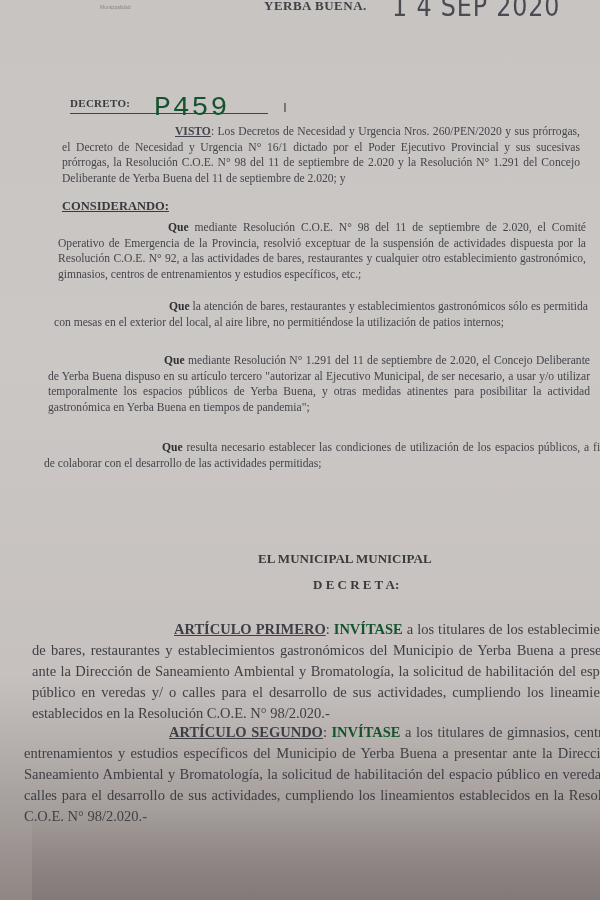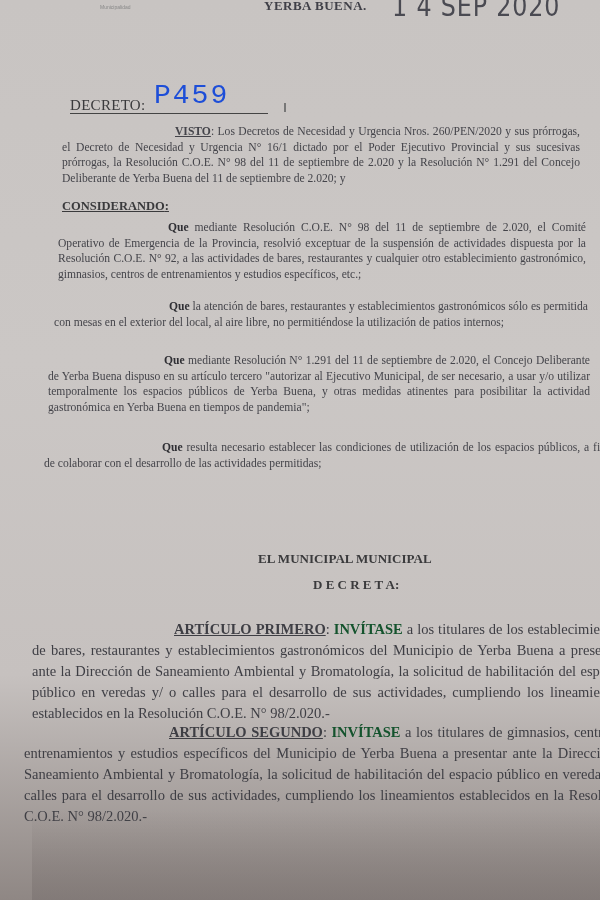--- a/index.html
+++ b/index.html
@@ -13,23 +13,23 @@
     .shade-right { position: absolute; right: 0; top: 0; width: 14px; height: 900px;
       background: linear-gradient(90deg, rgba(255,255,255,0) 0%, rgba(220,215,214,0.5) 100%); }
     .shade-bottom { position: absolute; left: 0; bottom: 0; width: 600px; height: 90px;
       background: linear-gradient(180deg, rgba(140,132,130,0) 0%, rgba(120,112,110,0.55) 100%); }
     .abs { position: absolute; white-space: nowrap; }
     .logo { left: 68px; top: 4px; font-size: 5px; color: #888; font-family: "Liberation Sans", sans-serif; }
     .place { left: 232px; top: -2px; font-size: 13px; font-weight: bold; letter-spacing: 0.5px; color: #404048; }
     .stamp-date { left: 360px; top: -10px; font-size: 28px; font-family: "DejaVu Sans", sans-serif;
       color: #4a4a52; letter-spacing: 1px; transform: scaleX(0.85); transform-origin: left top; }
     .title { left: 157px; top: 37px; font-size: 13px; font-weight: bold; text-decoration: underline; letter-spacing: 0.3px; color: #3a3a44; }
-    .decreto-label { left: 38px; top: 97px; font-size: 15px; font-weight: normal; letter-spacing: 0.3px; }
+    .decreto-label { left: 38px; top: 97px; font-size: 11px; font-weight: bold; letter-spacing: 0.3px; }
     .decreto-line { left: 38px; top: 113px; width: 198px; height: 1px; background: #444; }
-    .decreto-num { left: 122px; top: 80px; font-size: 28px; font-family: "Liberation Mono", monospace; color: #1d4ed8; letter-spacing: 2px; }
+    .decreto-num { left: 122px; top: 92px; font-size: 28px; font-family: "Liberation Mono", monospace; color: #14532d; letter-spacing: 2px; }
     .tick { left: 252px; top: 103px; width: 2px; height: 9px; background: #777; }
     .para { position: absolute; font-size: 11.6px; line-height: 15.5px; text-align: justify; text-align-last: left; color: #44444a; }
     .para b { color: #2f2f34; }
     .u { text-decoration: underline; font-weight: bold; }
     .indent { display: inline-block; }
     .heading { position: absolute; font-size: 12.5px; font-weight: bold; }
     .big { font-size: 14.5px; line-height: 21px; color: #3e3e44; }
     .big b { color: #14532d; }
     .pagenum { right: 10px; bottom: 8px; font-size: 8px; color: #a49d9a; }
   </style>

